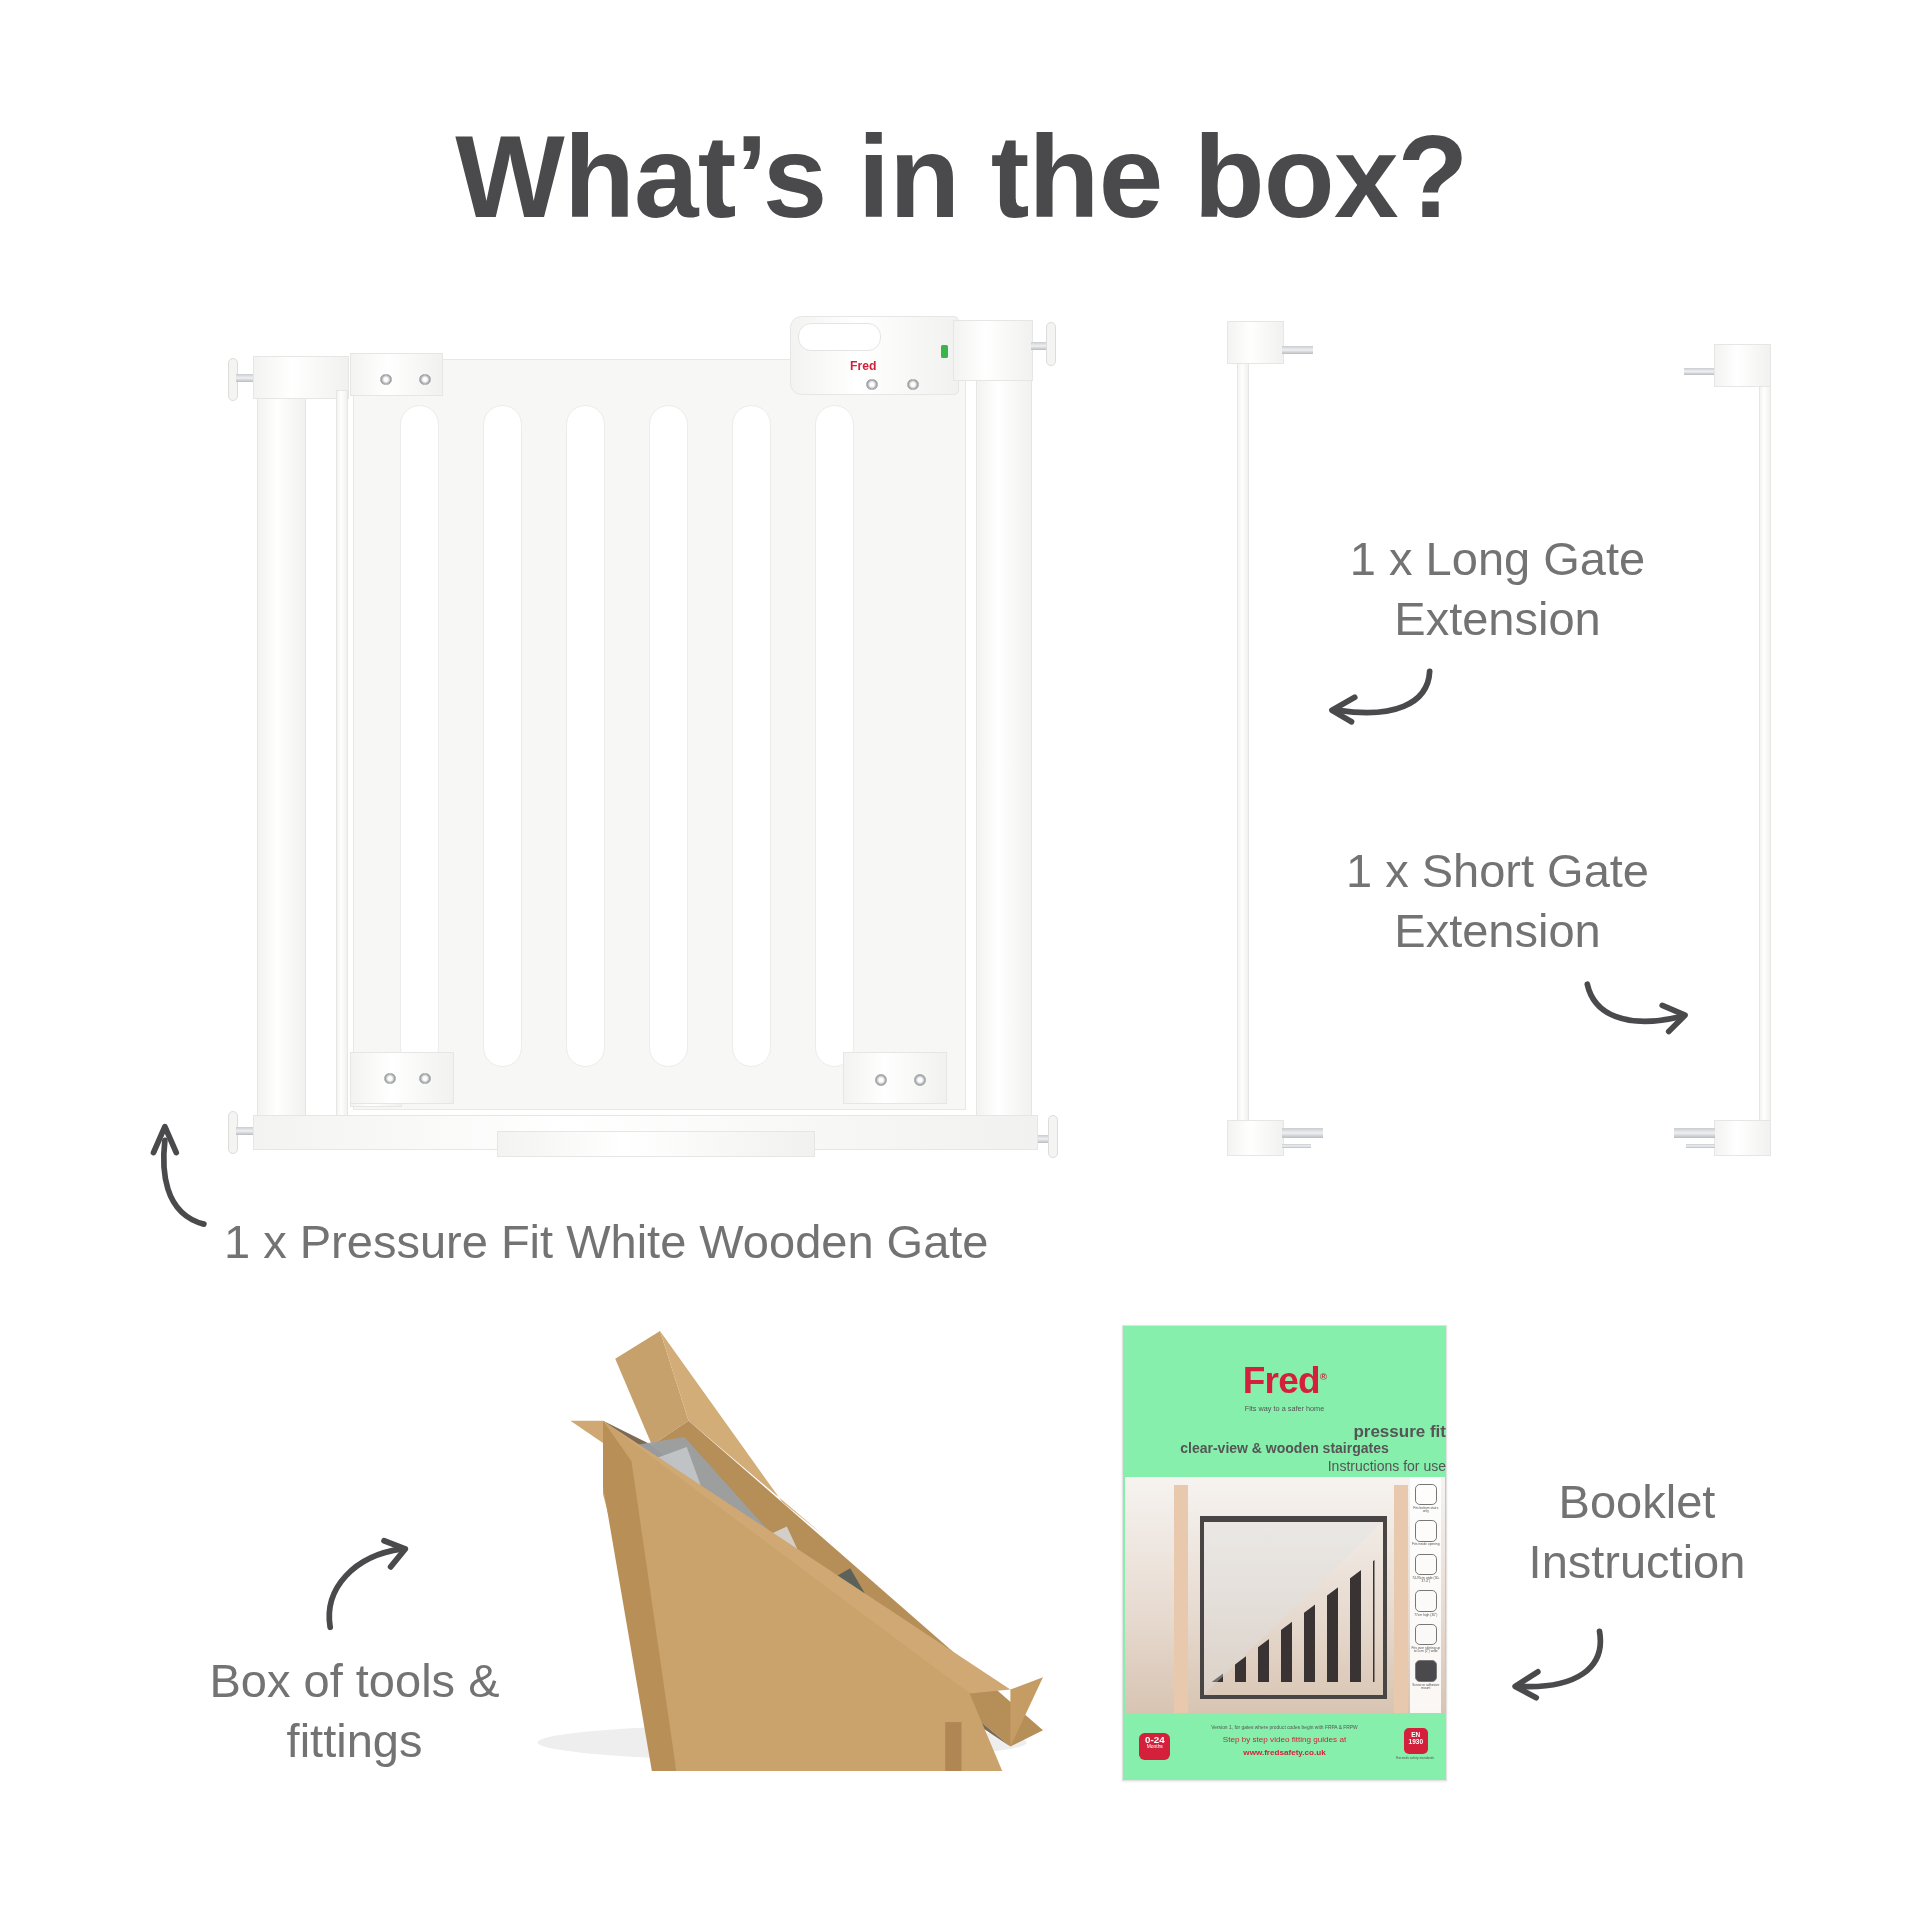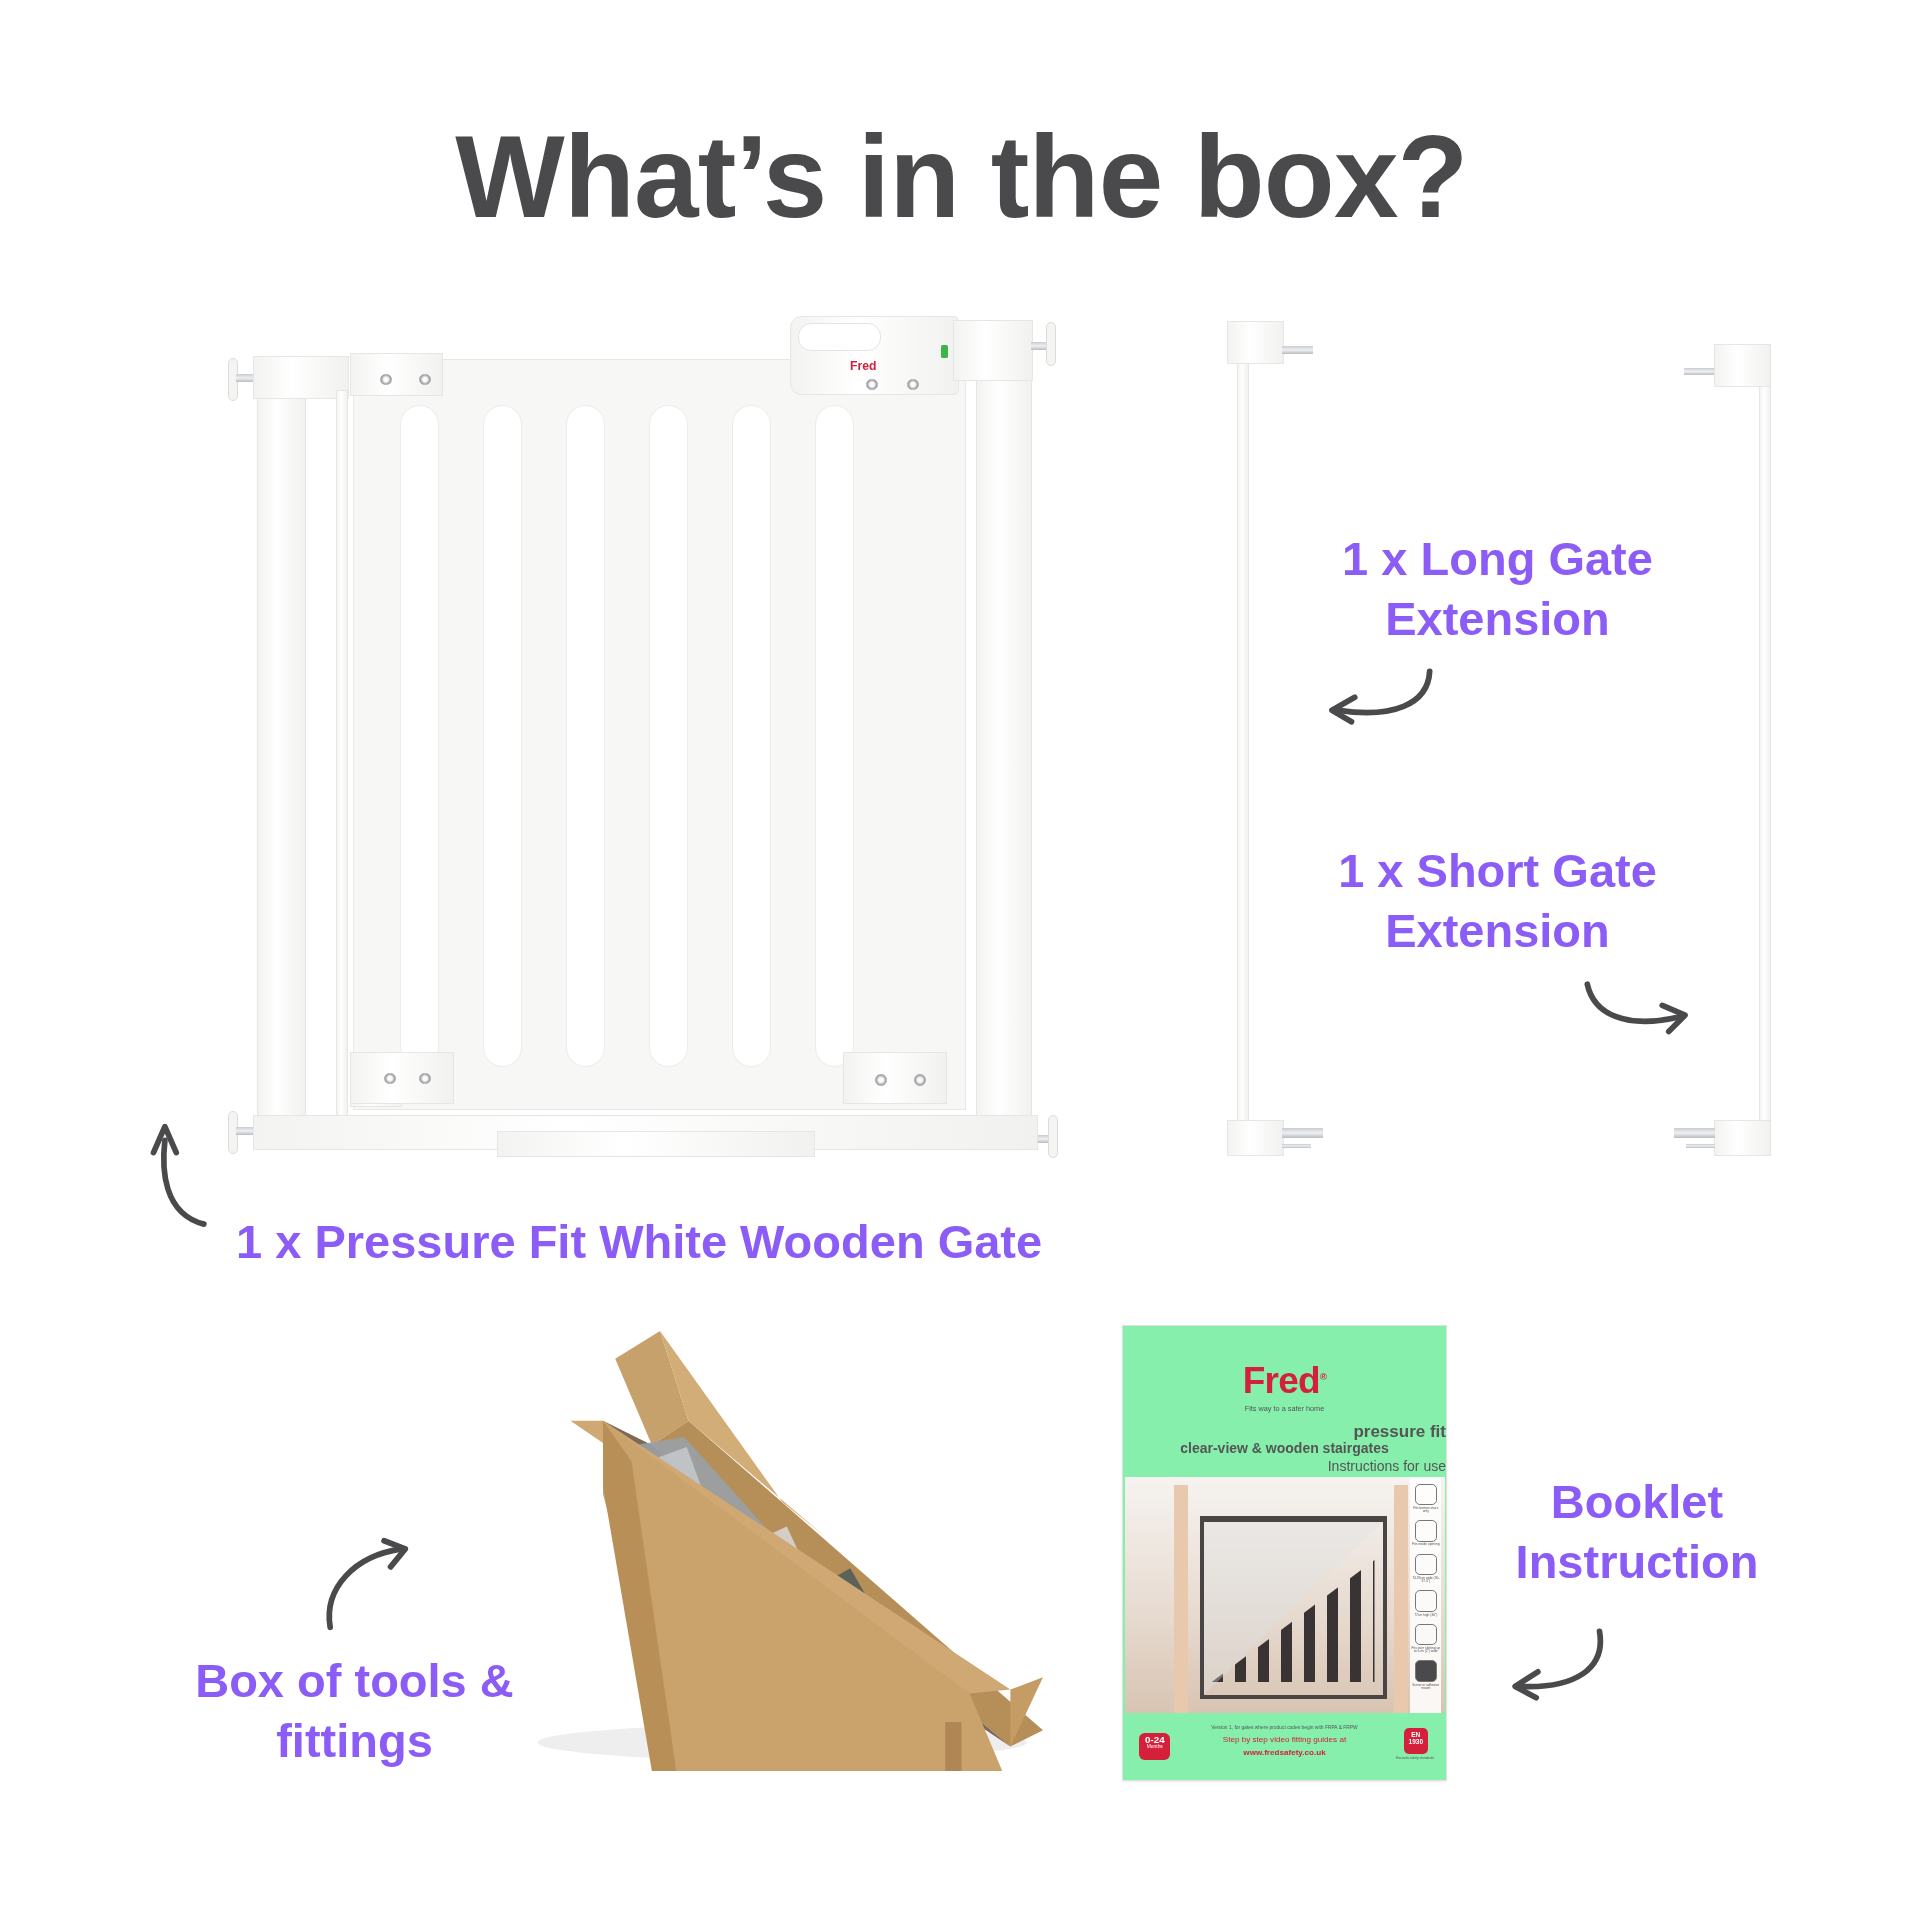--- a/index.html
+++ b/index.html
@@ -1,23 +1,23 @@
 <!DOCTYPE html>
 <html style="font-size:13px"><head>
 <meta charset="utf-8">
 <style>
   html, body { margin:0; padding:0; background:#ffffff; }
   body { width:1923px; height:1923px; position:relative; overflow:hidden;
          font-family:"Liberation Sans", "DejaVu Sans", sans-serif; color:#4a4a4c; }
   .abs { position:absolute; }
   .title { left:0; width:1923px; top:114px; text-align:center; font-size:116px; font-weight:700;
            letter-spacing:-0.8px; color:#4a4a4c; line-height:1.1; }
-  .label { font-weight:700; color:#8b5cf6; text-align:center; line-height:1.28; }
+  .label { font-weight:400; color:#737373; text-align:center; line-height:1.28; }
   .lbl-long, .lbl-short { font-size:47px; width:423px; left:1286px; }
-  .lbl-gate { font-size:47px; left:236px; top:1212px; white-space:nowrap; }
+  .lbl-gate { font-size:47px; left:224px; top:1212px; white-space:nowrap; }
   .lbl-tools { font-size:47px; width:375px; left:167px; top:1651px; }
   .lbl-booklet { font-size:47px; width:326px; left:1474px; top:1472px; }
 
   
   .white { background:linear-gradient(90deg,#f3f3f1,#ffffff 40%,#f1f1ef); border:0.8px solid #e6e6e4; }
   .panel { background:#f7f7f5; border:0.8px solid #e8e8e6; }
   .hole { background:#ffffff; border-radius:33px; border:0.8px solid #ececea; }
   .knob { background:#f4f4f2; border:0.8px solid #dcdcda; border-radius:4.9px; }
   .pin { background:linear-gradient(180deg,#c9ccd0,#eef0f2,#b9bcc0); }
   .screw { width:9.8px; height:9.8px; border-radius:50%; background:radial-gradient(circle,#fdfdfd 30%,#9ea2a6 70%); border:0.8px solid #a8a8a8; }

